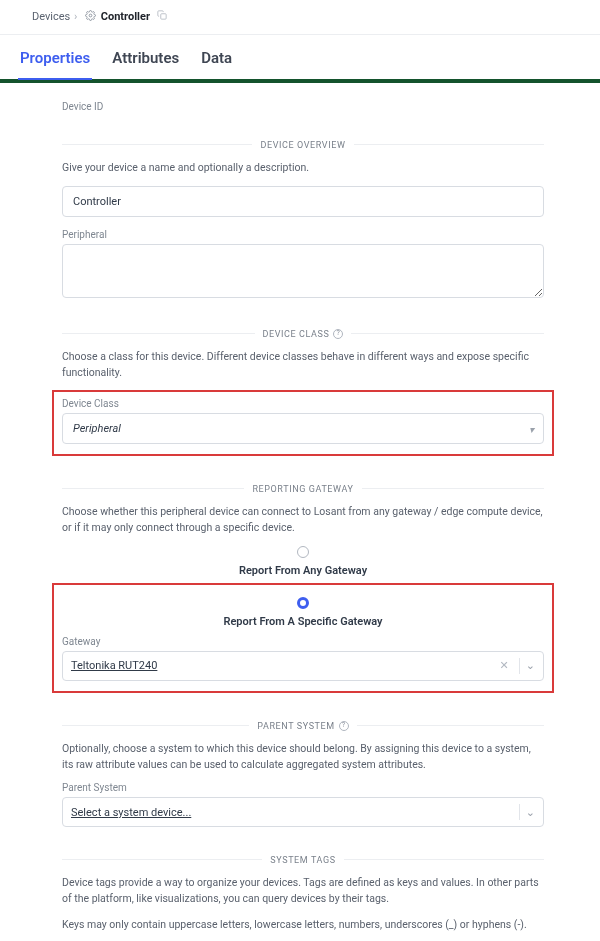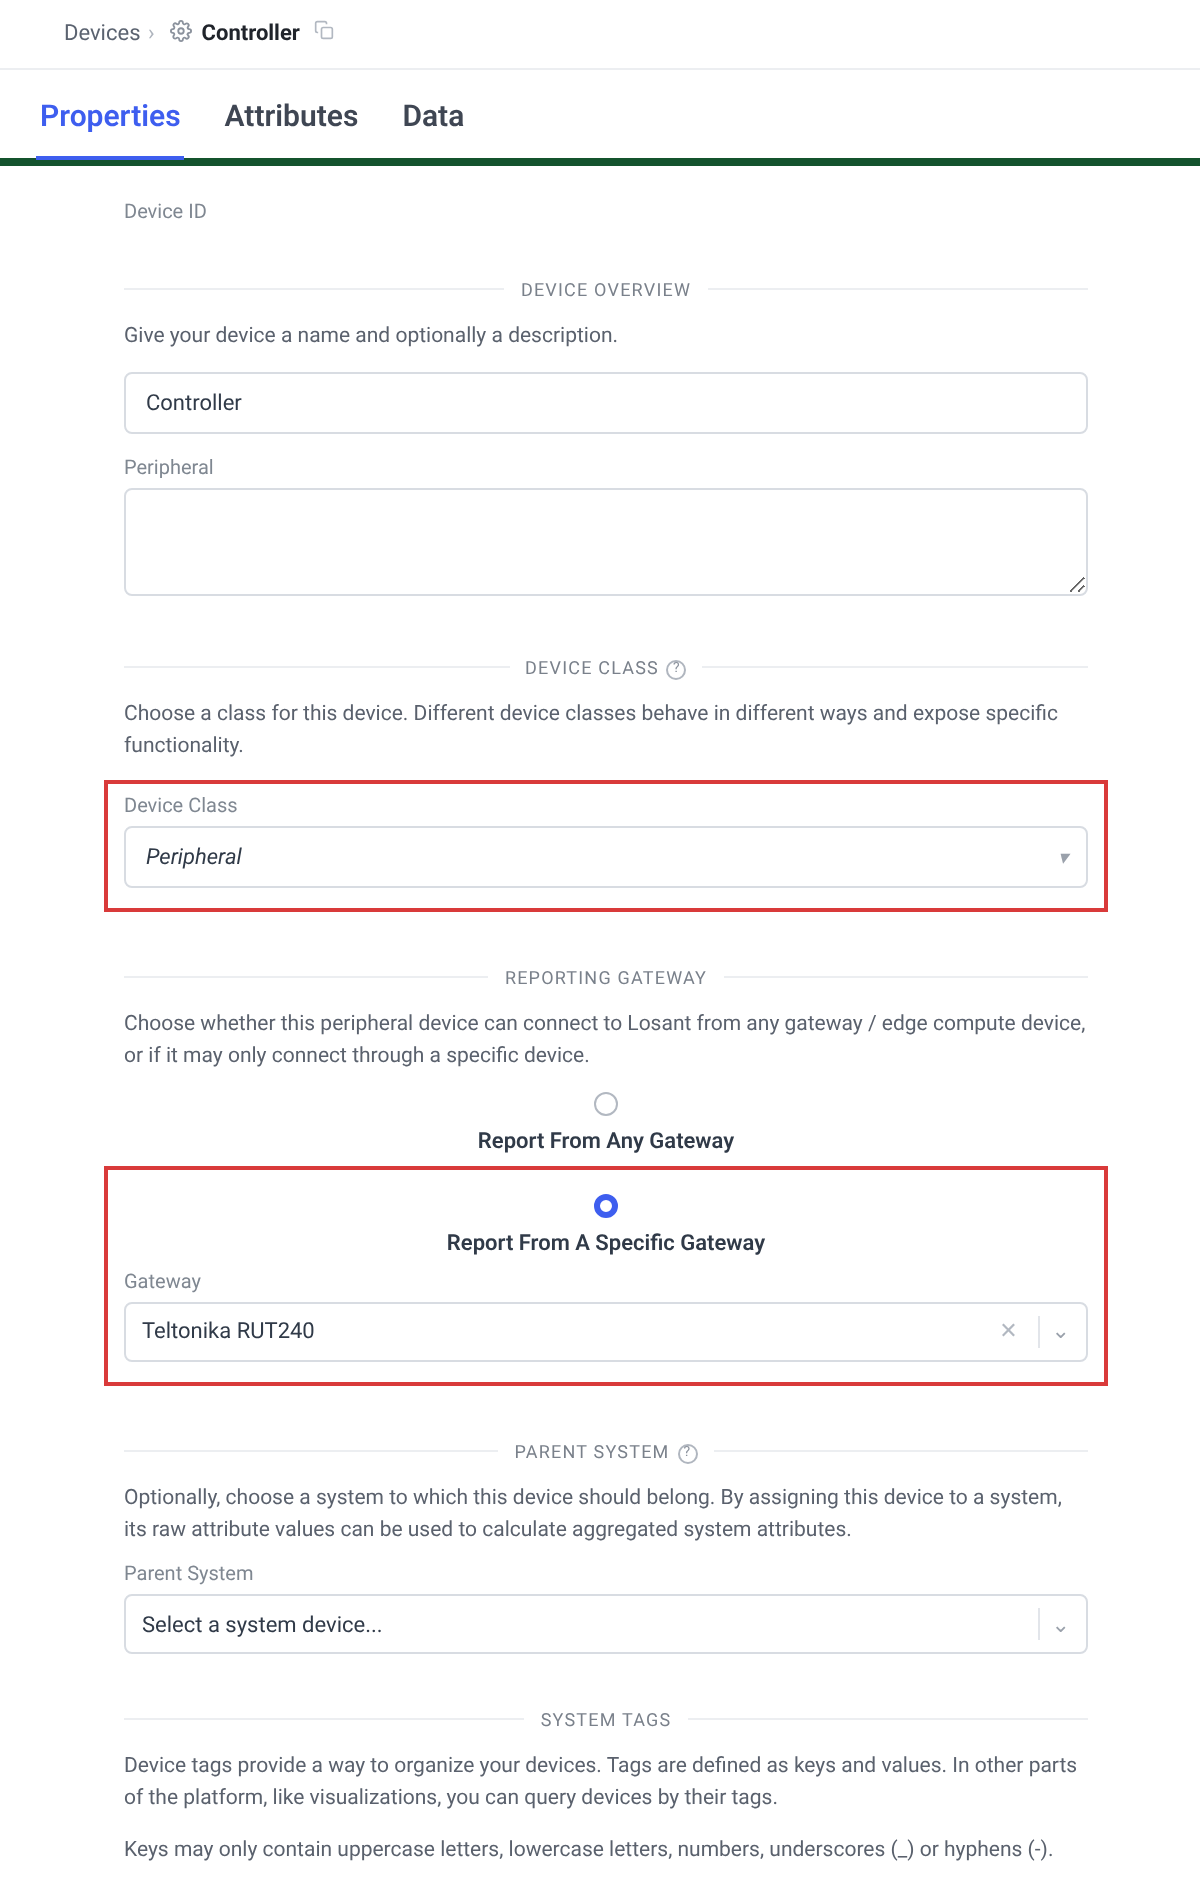--- a/index.html
+++ b/index.html
@@ -148,21 +148,21 @@
   }
   .radio-row .rlabel { font-size: 11px; color: #303a48; font-weight: 600; cursor:pointer; }
   .combo {
     display: flex;
     align-items: center;
     border: 1px solid #d8dce2;
     border-radius: 4px;
     padding: 6px 8px;
     font-size: 11px;
   }
-  .combo .value { flex: 1; color: #303a48; }
+  .combo .value { flex: 1; color: #303a48; text-decoration: underline; }
   .combo .clear { color: #b2b8c1; margin: 0 4px; cursor:pointer;}
   .combo .sep { width:1px; height:16px; background:#e2e5ea; margin:0 6px;}
   .combo .dd { color:#9aa1ab; cursor:pointer;}
   .mb-12{margin-bottom:12px;} .mt-8{margin-top:8px;} .placeholder{color:#9aa1ab;}
 </style>
 </head>
 <body>
 
 <div class="breadcrumb">
   <span>Devices</span>

